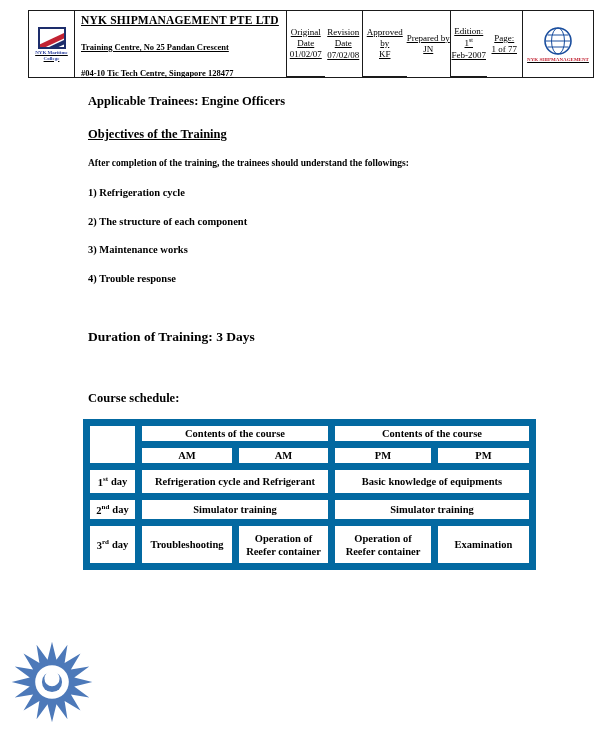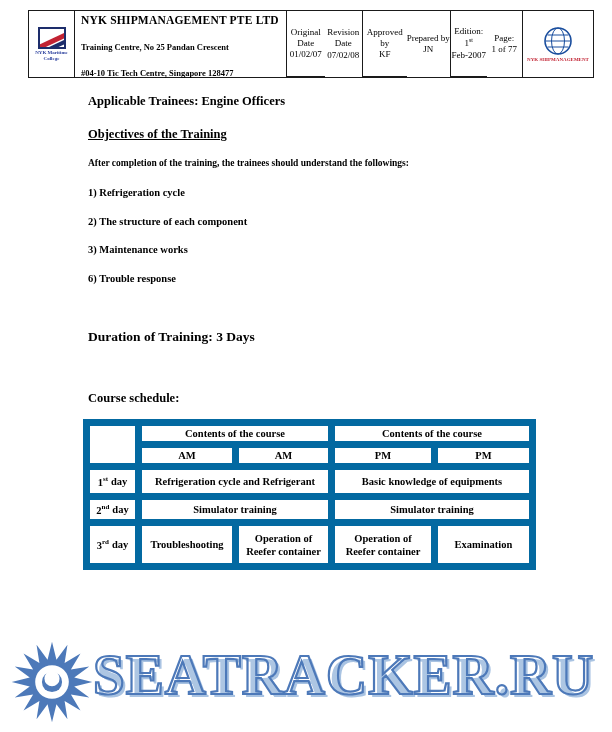--- a/index.html
+++ b/index.html
@@ -3,21 +3,21 @@
 <meta charset="utf-8">
 <style>
   * { margin:0; padding:0; box-sizing:border-box; }
   html,body { background:#fff; }
   body { width:612px; height:732px; font-family:"Liberation Serif", serif; color:#000; }
   .page { position:relative; width:612px; height:732px; background:#fff; overflow:hidden; }
 
   
   .hdr { position:absolute; left:28px; top:10px; width:566px; height:68px;
          display:flex; border:1px solid #1a1a1a; background:#fff; }
-  .hdr > div { border-right:1px solid #1a1a1a; }
+  .hdr > div { border-right:1px solid #1a1a1a;text-decoration:underline; }
   .hdr > div:last-child { border-right:none; }
   .logo-cell { width:46px; display:flex; flex-direction:column; align-items:center; justify-content:center; gap:1px; }
   .logo-cell-right { flex:1; display:flex; flex-direction:column; align-items:center; justify-content:center; gap:1px; }
   .mc-flag { width:28px; height:22px; border:2px solid #1d2d6b; background:#fff; position:relative; overflow:hidden; }
   .mc-flag::before { content:""; position:absolute; left:-4px; top:8px; width:40px; height:5px; background:#c22333; transform:rotate(-25deg); }
   .mc-flag::after { content:""; position:absolute; left:-4px; top:15px; width:40px; height:4px; background:#1d2d6b; transform:rotate(-25deg); }
   .mc-caption { font-size:5px; color:#2a3f9d; font-weight:bold; text-align:center; line-height:1.1; }
   .sm-caption-red { font-size:5px; color:#c22333; font-weight:bold; text-align:center; line-height:1.1; white-space:nowrap; }
   .company-cell { width:212px; padding:3px 6px; }
   .company-name { font-weight:bold; font-size:11.5px; letter-spacing:0.2px; }
@@ -125,21 +125,21 @@
       <div class="sm-caption-red">NYK SHIPMANAGEMENT</div>
     </div>
   </div>
 
   <div class="txt t-objtitle">Objectives of the Training</div>
   <div class="txt t-trainees">Applicable Trainees: Engine Officers</div>
   <div class="txt t-intro">After completion of the training, the trainees should understand the followings:</div>
   <div class="txt t-item0">1) Refrigeration cycle</div>
   <div class="txt t-item1">2) The structure of each component</div>
   <div class="txt t-item2">3) Maintenance works</div>
-  <div class="txt t-item3">6) Trouble response</div>
+  <div class="txt t-item3">4) Trouble response</div>
   <div class="txt t-duration">Duration of Training: 3 Days</div>
   <div class="txt t-schedule">Course schedule:</div>
 
   <table class="sched">
     <colgroup>
       <col style="width:52px">
         <col style="width:97px">
         <col style="width:96px">
         <col style="width:103px">
         <col style="width:98px">
@@ -176,16 +176,15 @@
     </tbody>
   </table>
 
   <div class="watermark">
     <svg class="wm-sun" width="84" height="84" viewBox="0 0 100 100">
       <polygon fill="#4d79b9" points="98,50 76.5,55.3 94.3,68.4 72.5,65 83.9,83.9 65,72.5 68.4,94.3 55.3,76.5 50,98 44.7,76.5 31.6,94.3 35,72.5 16.1,83.9 27.5,65 5.7,68.4 23.5,55.3 2,50 23.5,44.7 5.7,31.6 27.5,35 16.1,16.1 35,27.5 31.6,5.7 44.7,23.5 50,2 55.3,23.5 68.4,5.7 65,27.5 83.9,16.1 72.5,35 94.3,31.6 76.5,44.7"></polygon>
       <circle cx="50" cy="50" r="20" fill="#ffffff"></circle>
       <circle cx="50" cy="50" r="12" fill="#4d79b9"></circle>
       <circle cx="50" cy="46" r="9" fill="#ffffff"></circle>
     </svg>
-    <div class="wm-text">SEATRACKER.RU</div>
   </div>
 
 </div>
 
 </body></html>

